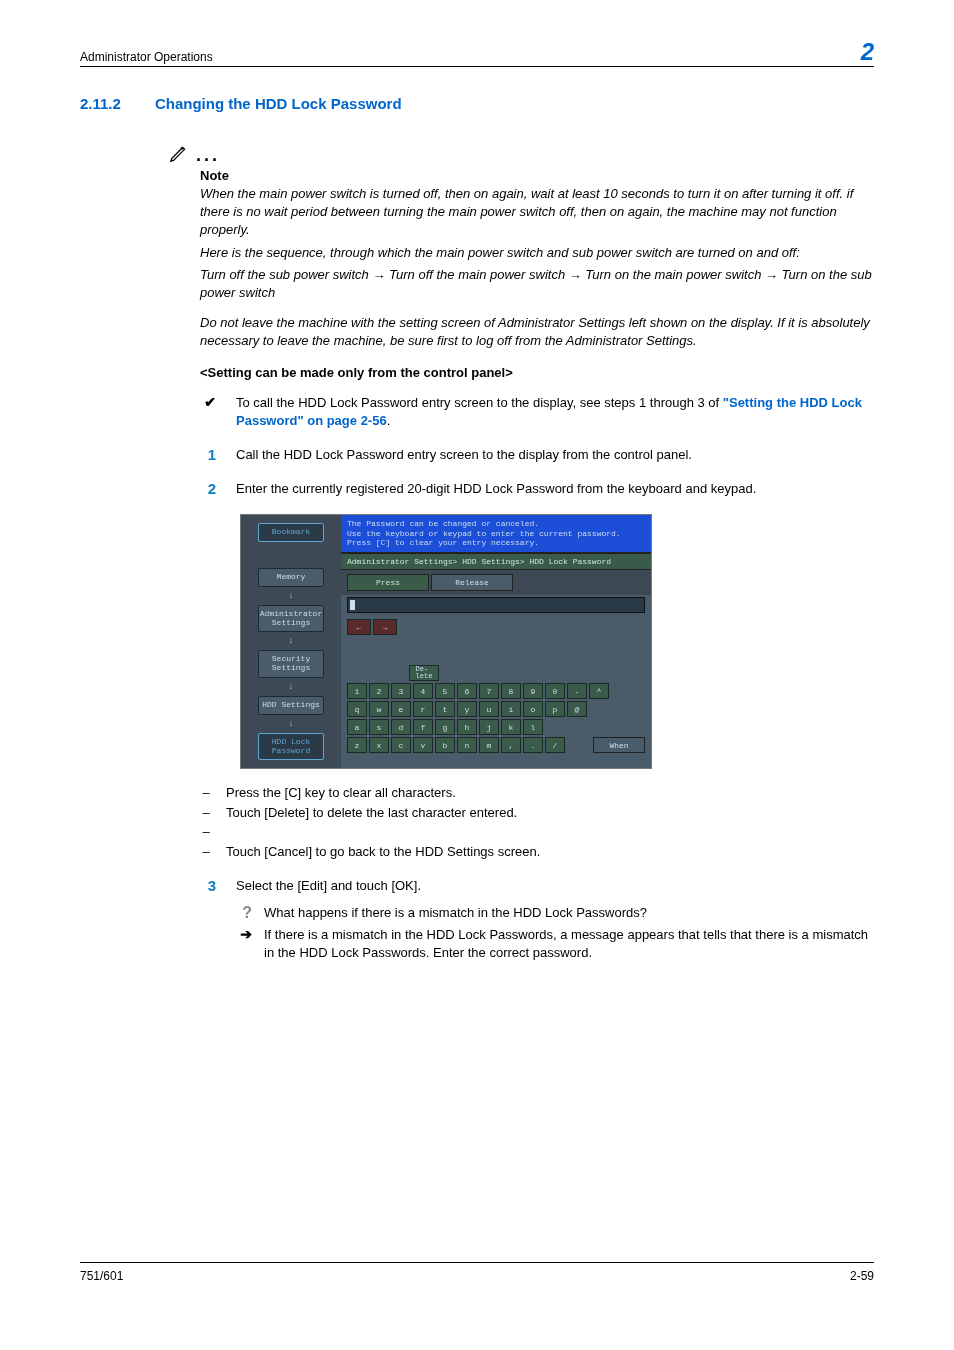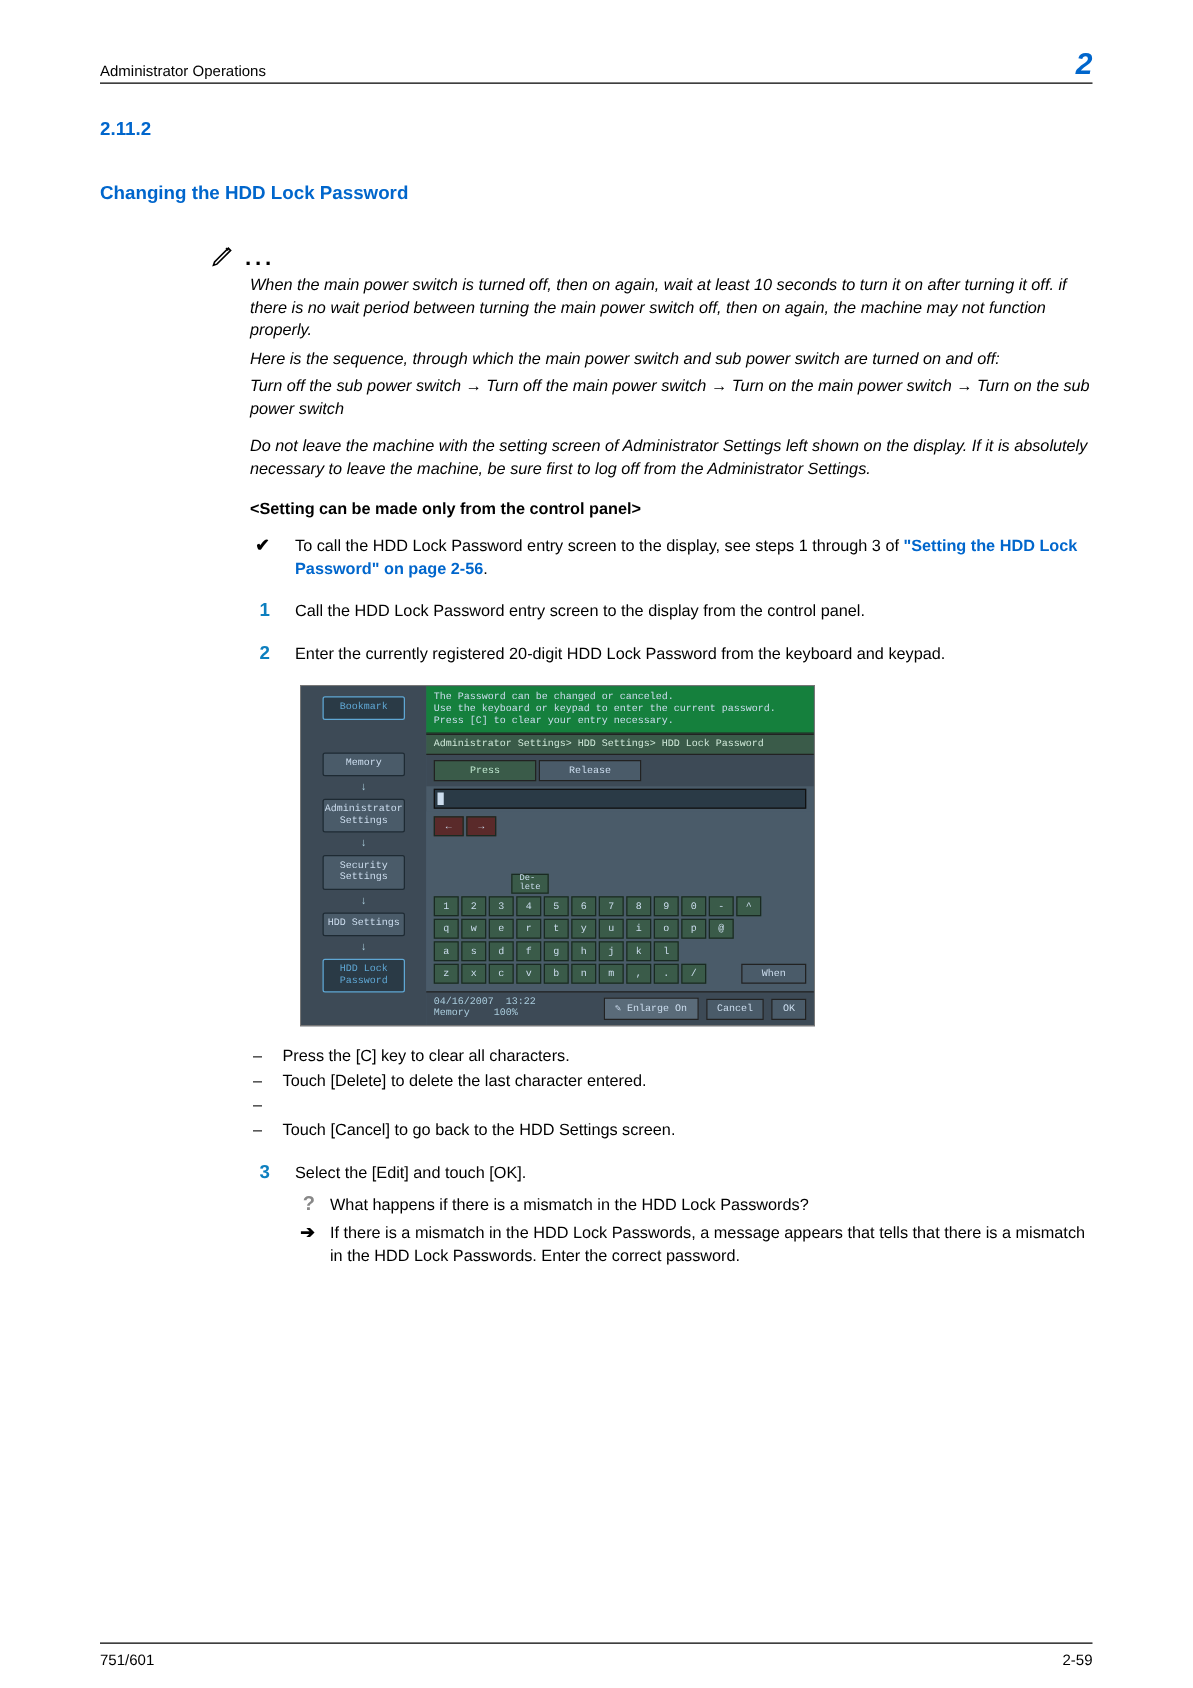--- a/index.html
+++ b/index.html
@@ -30,21 +30,20 @@
     font-style: italic;
     line-height: 1;
   }
   .sec-head {
     display: flex;
     gap: 34px;
     color: #0066cc;
     font-weight: bold;
     font-size: 15px;
     margin-bottom: 30px;
-    flex-direction: column;
   }
   .content-col { margin-left: 120px; }
   .note-head-row {
     display: flex;
     align-items: flex-end;
     gap: 6px;
     margin-left: -32px;
     margin-bottom: 4px;
   }
   .note-icon svg { display: block; }
@@ -106,21 +105,21 @@
     background: #4a5b69;
     color: #cde;
     border-radius: 2px;
     font-size: 8px;
     line-height: 1.1;
   }
   .ss-btn.bookmark { background: #2a3a46; color: #5fa7d4; border-color: #5fa7d4; }
   .ss-btn.hddlock { background: #2a3a46; color: #5fa7d4; border-color: #5fa7d4; }
   .ss-arrow { color: #acd; font-size: 9px; }
   .ss-main { flex: 1; background: #4a5b69; padding: 0; }
-  .ss-msg { background: #15803d; padding: 4px 6px; border-bottom: 1px solid #222; line-height: 1.2; }
+  .ss-msg { background: #1d4ed8; padding: 4px 6px; border-bottom: 1px solid #222; line-height: 1.2; }
   .ss-bc { background: #3a5b49; color: #cfe8d8; padding: 3px 6px; border-top: 1px solid #222; border-bottom: 1px solid #222; }
   .ss-tabs { display: flex; gap: 2px; padding: 4px 6px; background: #3d4a56; }
   .ss-tab {
     flex: 0 0 80px;
     text-align: center;
     padding: 3px 0;
     background: #4a5b69;
     border: 1px solid #222;
     color: #cde;
   }
@@ -191,20 +190,21 @@
 
     <div class="note-head-row">
       <span class="note-icon">
         <svg width="22" height="22" viewBox="0 0 24 24" fill="none" stroke="#000" stroke-width="1.4">
           <path d="M3 21l3-1 12-12-2-2L4 18l-1 3z"></path>
           <path d="M14 6l2 2"></path>
         </svg>
       </span>
       <span class="dots">...</span>
     </div>
+    <div class="note-label">Note</div>
     <div class="note-body">
       <p>When the main power switch is turned off, then on again, wait at least 10 seconds to turn it on after turning it off. if there is no wait period between turning the main power switch off, then on again, the machine may not function properly.</p>
       <p>Here is the sequence, through which the main power switch and sub power switch are turned on and off:</p>
       <p>Turn off the sub power switch → Turn off the main power switch → Turn on the main power switch → Turn on the sub power switch</p>
       <p style="margin-top:12px">Do not leave the machine with the setting screen of Administrator Settings left shown on the display. If it is absolutely necessary to leave the machine, be sure first to log off from the Administrator Settings.</p>
     </div>
 
     <div class="setting-heading">&lt;Setting can be made only from the control panel&gt;</div>
 
     <div class="list-row">
@@ -306,29 +306,20 @@
                 <div class="key">v</div>
                 <div class="key">b</div>
                 <div class="key">n</div>
                 <div class="key">m</div>
                 <div class="key">,</div>
                 <div class="key">.</div>
                 <div class="key">/</div>
                 <div class="key shift">When</div>
               </div>
           </div>
-          <div class="ss-foot">
-            <div class="info">
-              <span>04/16/2007</span>&nbsp;&nbsp;<span>13:22</span><br>
-              <span>Memory</span>&nbsp;&nbsp;&nbsp;&nbsp;<span>100%</span>
-            </div>
-            <div class="fbtn enlarge">✎ <span>Enlarge On</span></div>
-            <div class="fbtn">Cancel</div>
-            <div class="fbtn">OK</div>
-          </div>
         </div>
       </div>
     </div>
 
     <div class="dash-list">
       <div class="d-row">
           <span class="dash">–</span>
           <span>Press the [C] key to clear all characters.</span>
         </div>
       <div class="d-row">

